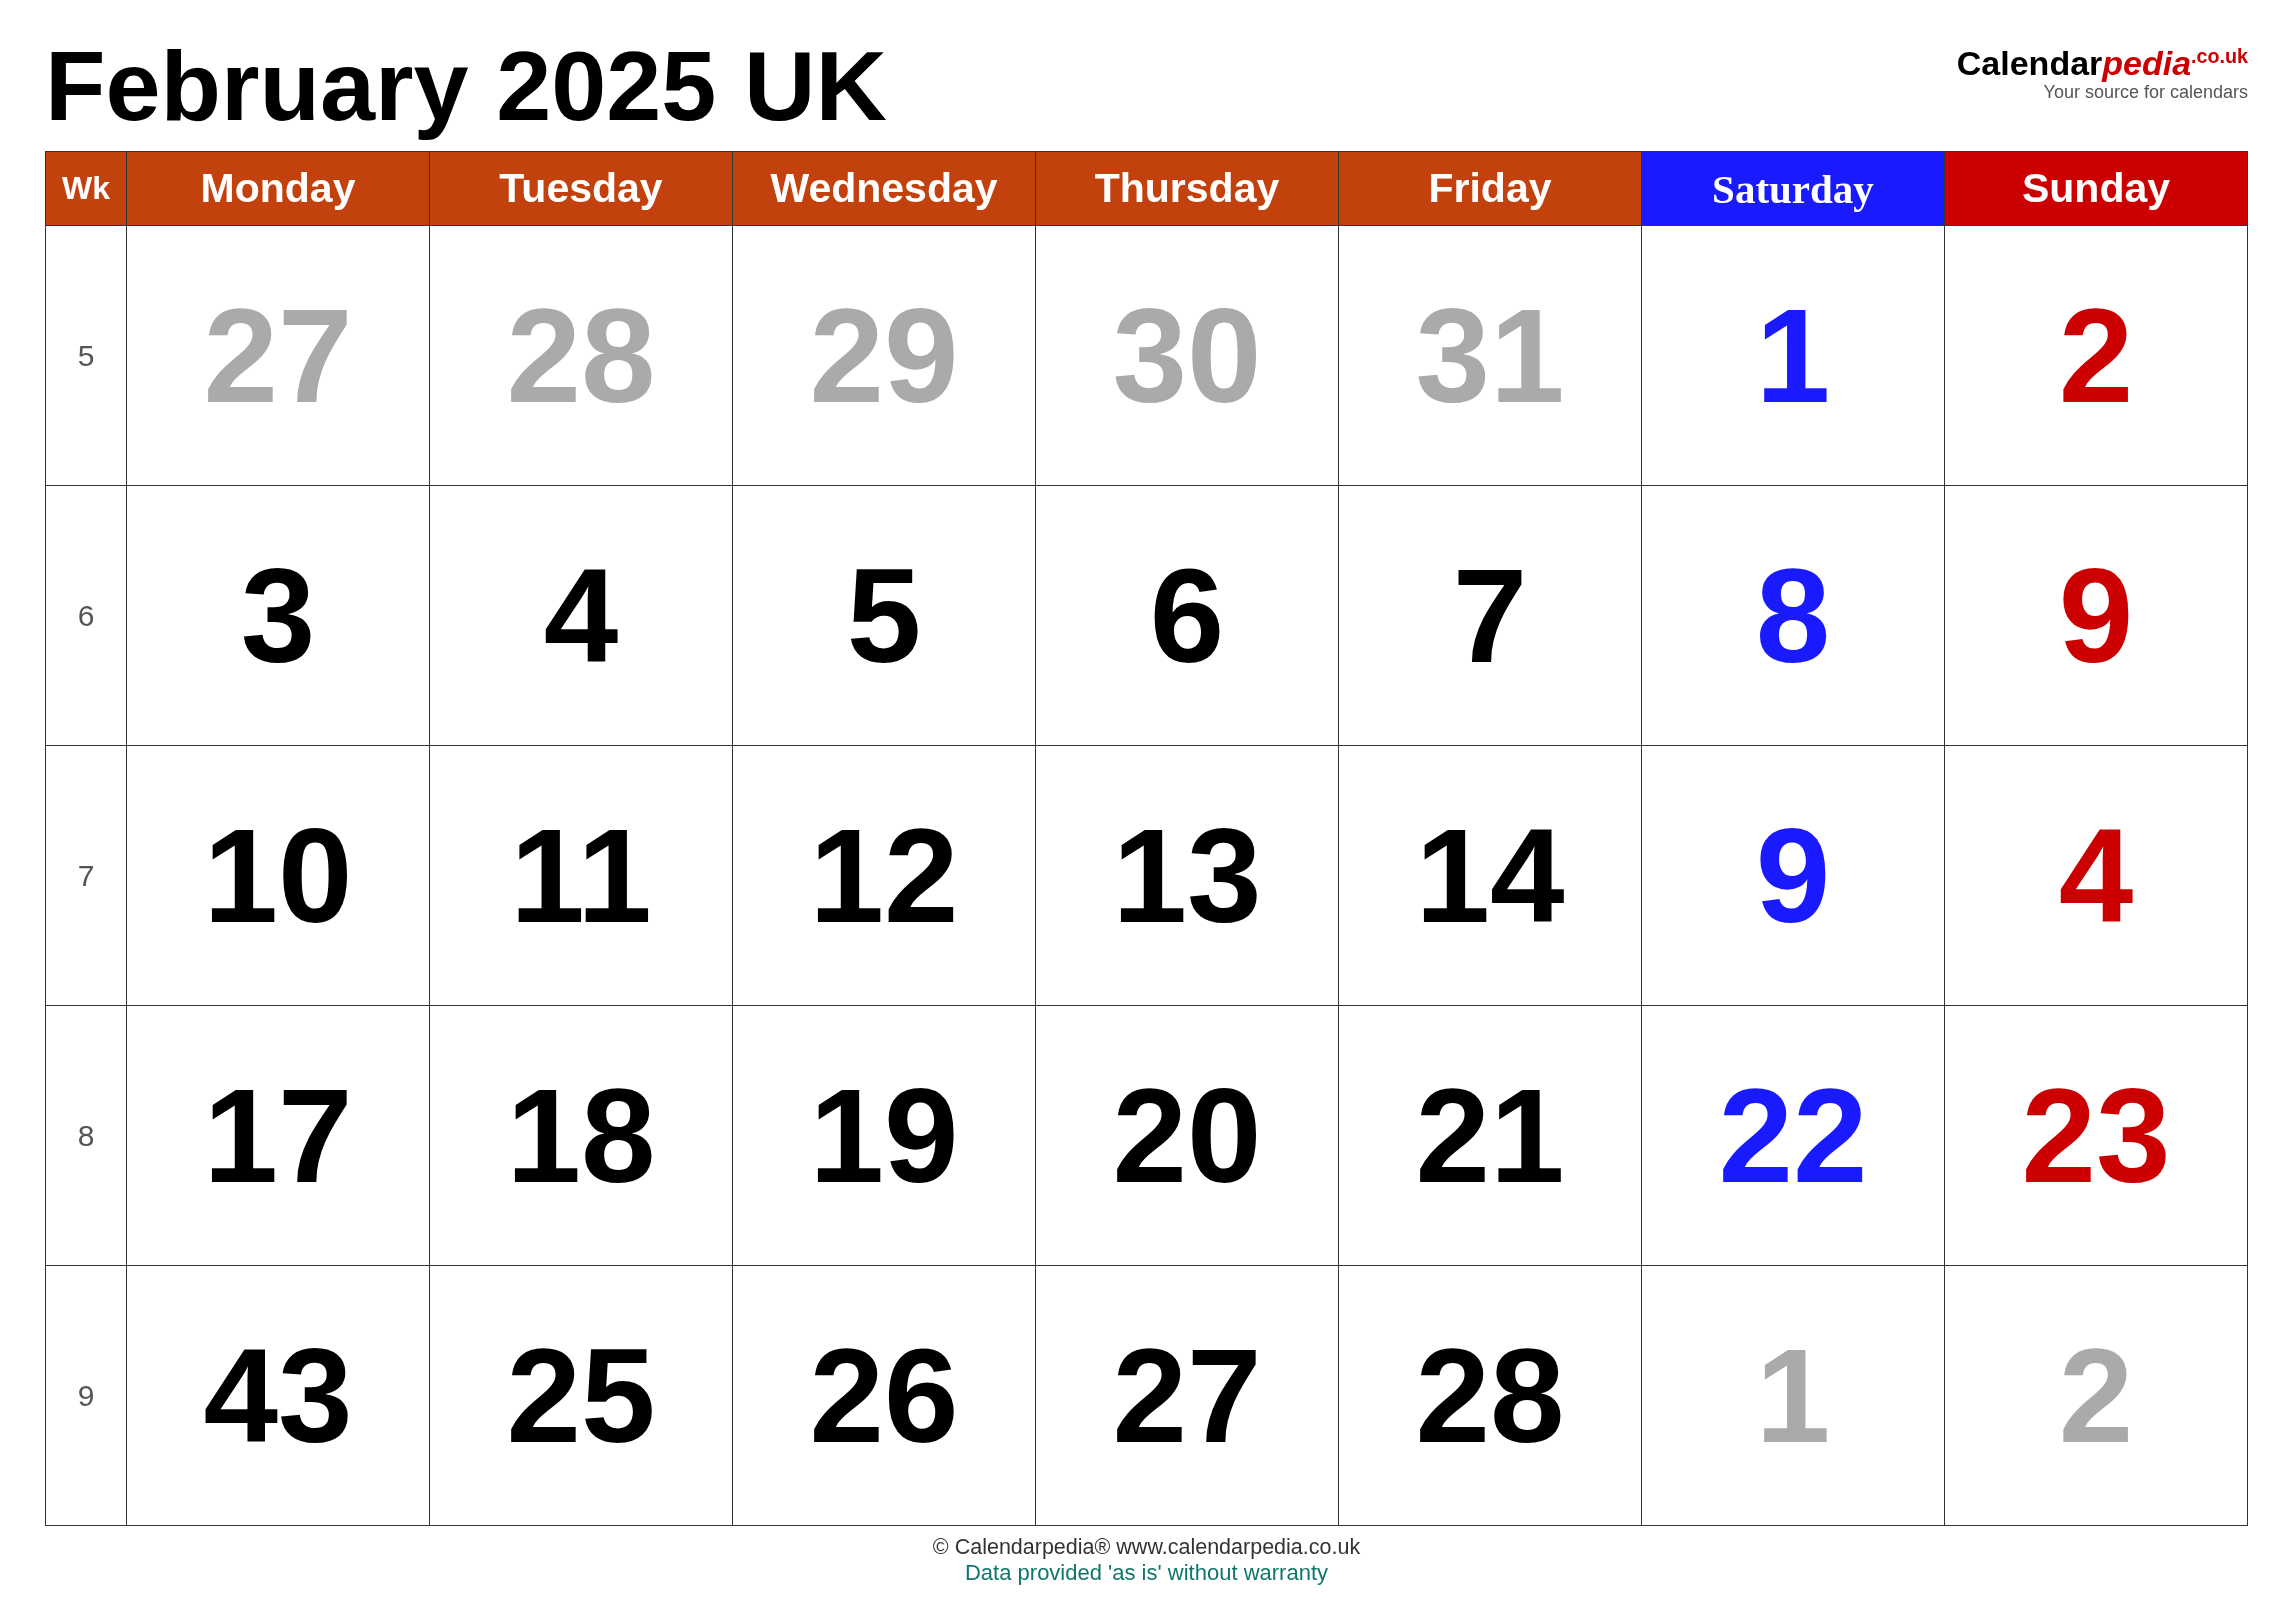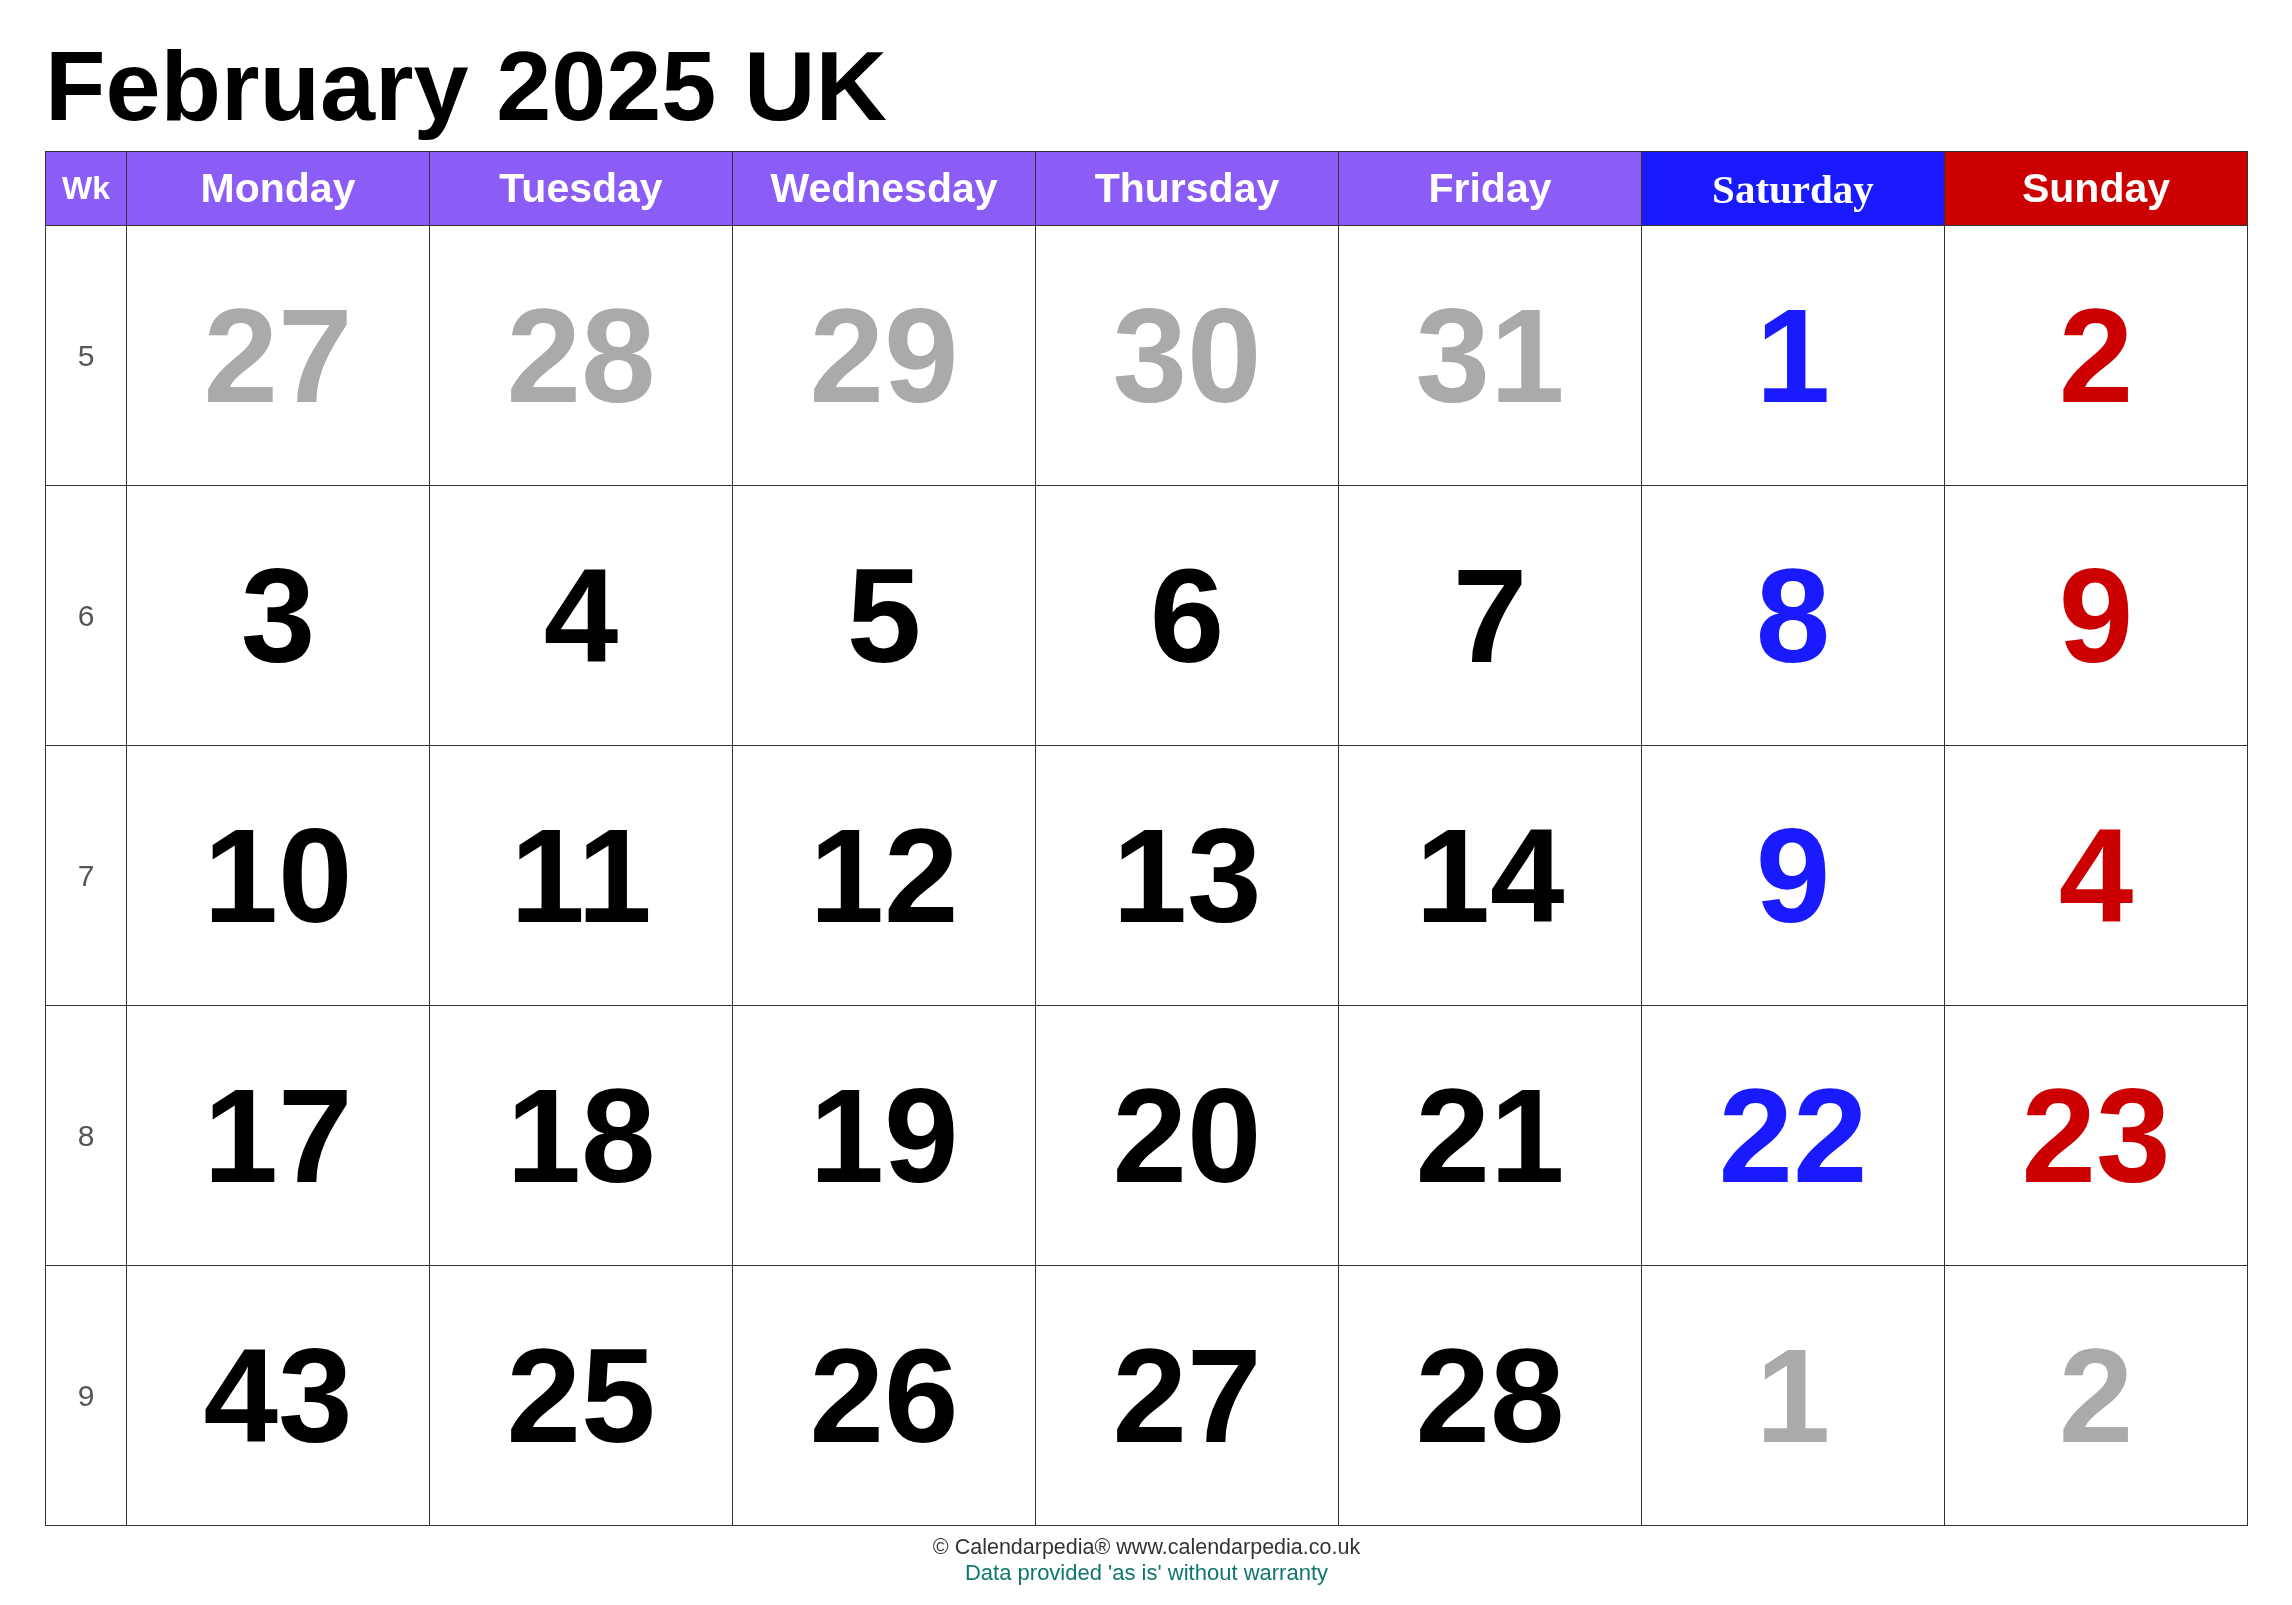--- a/index.html
+++ b/index.html
@@ -67,21 +67,21 @@
     .calendar-table td {
       border: 1.8px solid #333;
     }
 
     
     .calendar-table thead tr th {
       padding: 12.5px 7.2px;
       font-size: 41px;
       font-weight: bold;
       text-align: center;
-      background: #8b5cf6;
+      background: #c2410c;
       color: #fff;
     }
 
     .th-wk {
       width: 81px;
       font-size: 32px !important;
     }
 
     .th-saturday {
       background: #1a1aff !important;
@@ -148,20 +148,26 @@
     .footer-right {
       font-size: 22px;
       color: #0f766e;
     }
   </style>
 </head>
 <body>
 
 <div class="header-row">
   <h1 class="page-title">February 2025 UK</h1>
+  <div class="logo-area">
+    <div class="logo-text">
+      <span>Calendar</span><span class="pedia">pedia</span><span class="logo-couk">.co.uk</span>
+    </div>
+    <span class="logo-subtitle">Your source for calendars</span>
+  </div>
 </div>
 
 <table class="calendar-table">
   <thead>
     <tr>
       <th class="th-wk">Wk</th>
       <th>Monday</th>
       <th>Tuesday</th>
       <th>Wednesday</th>
       <th>Thursday</th>

